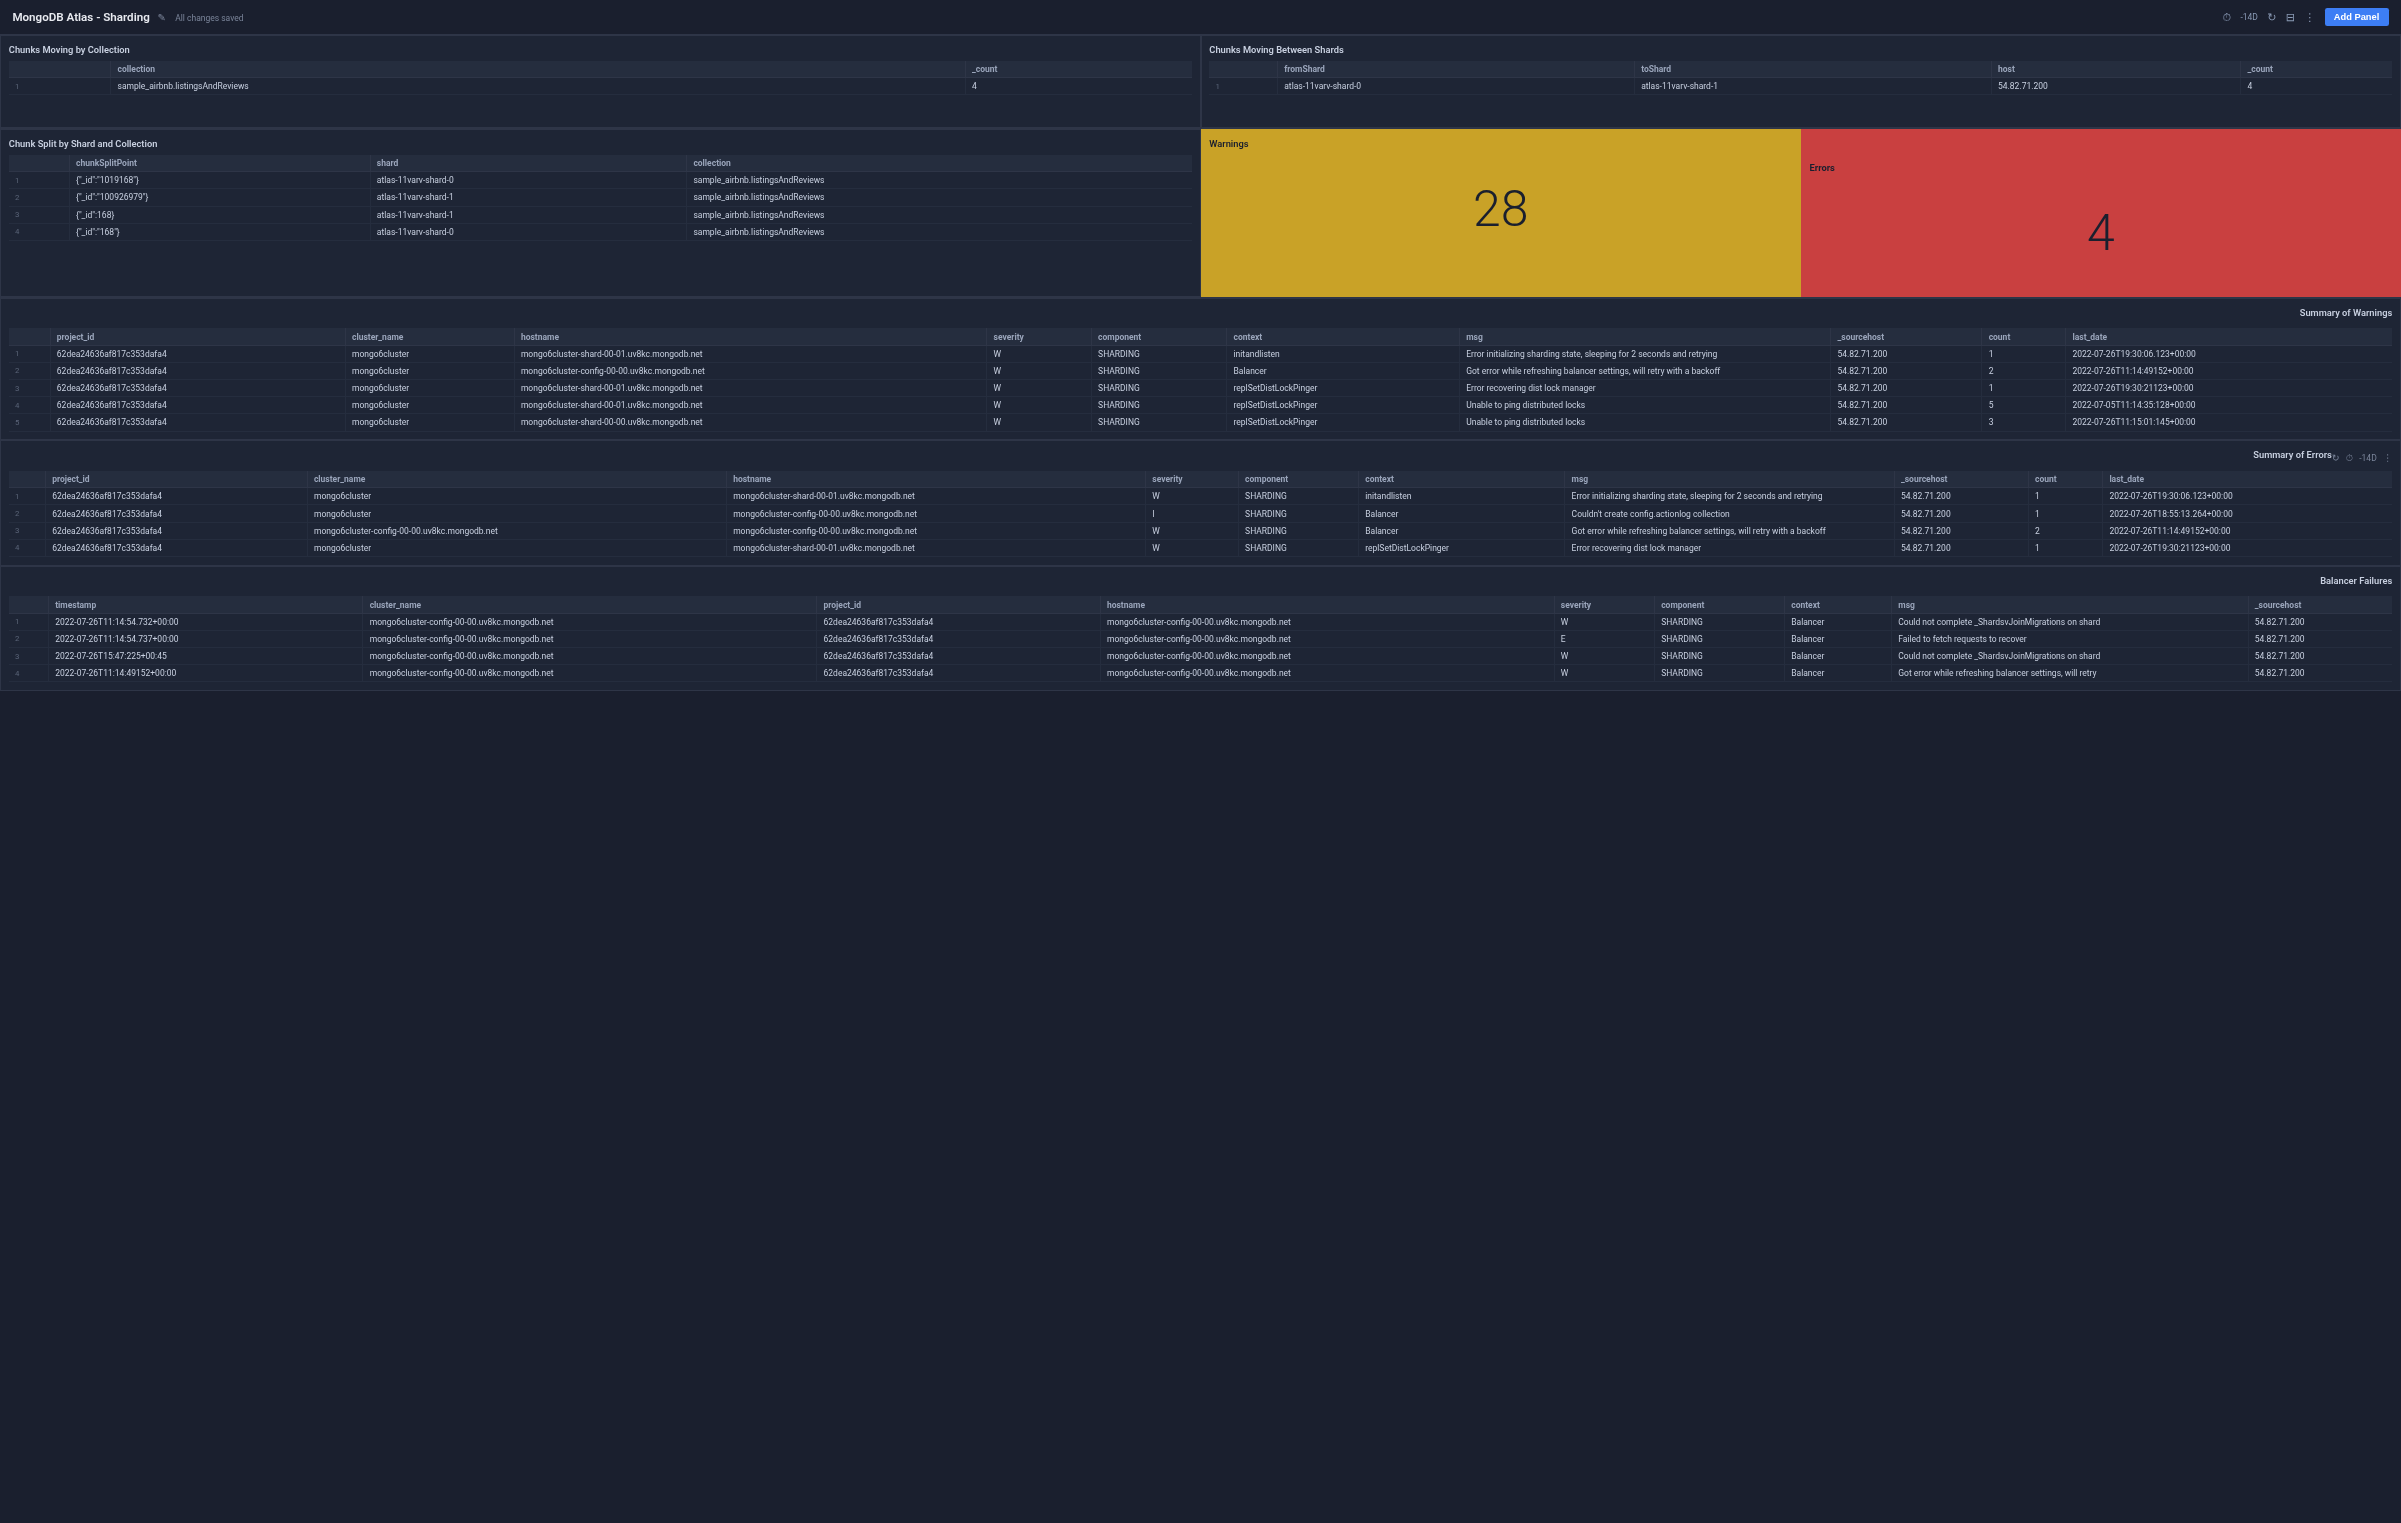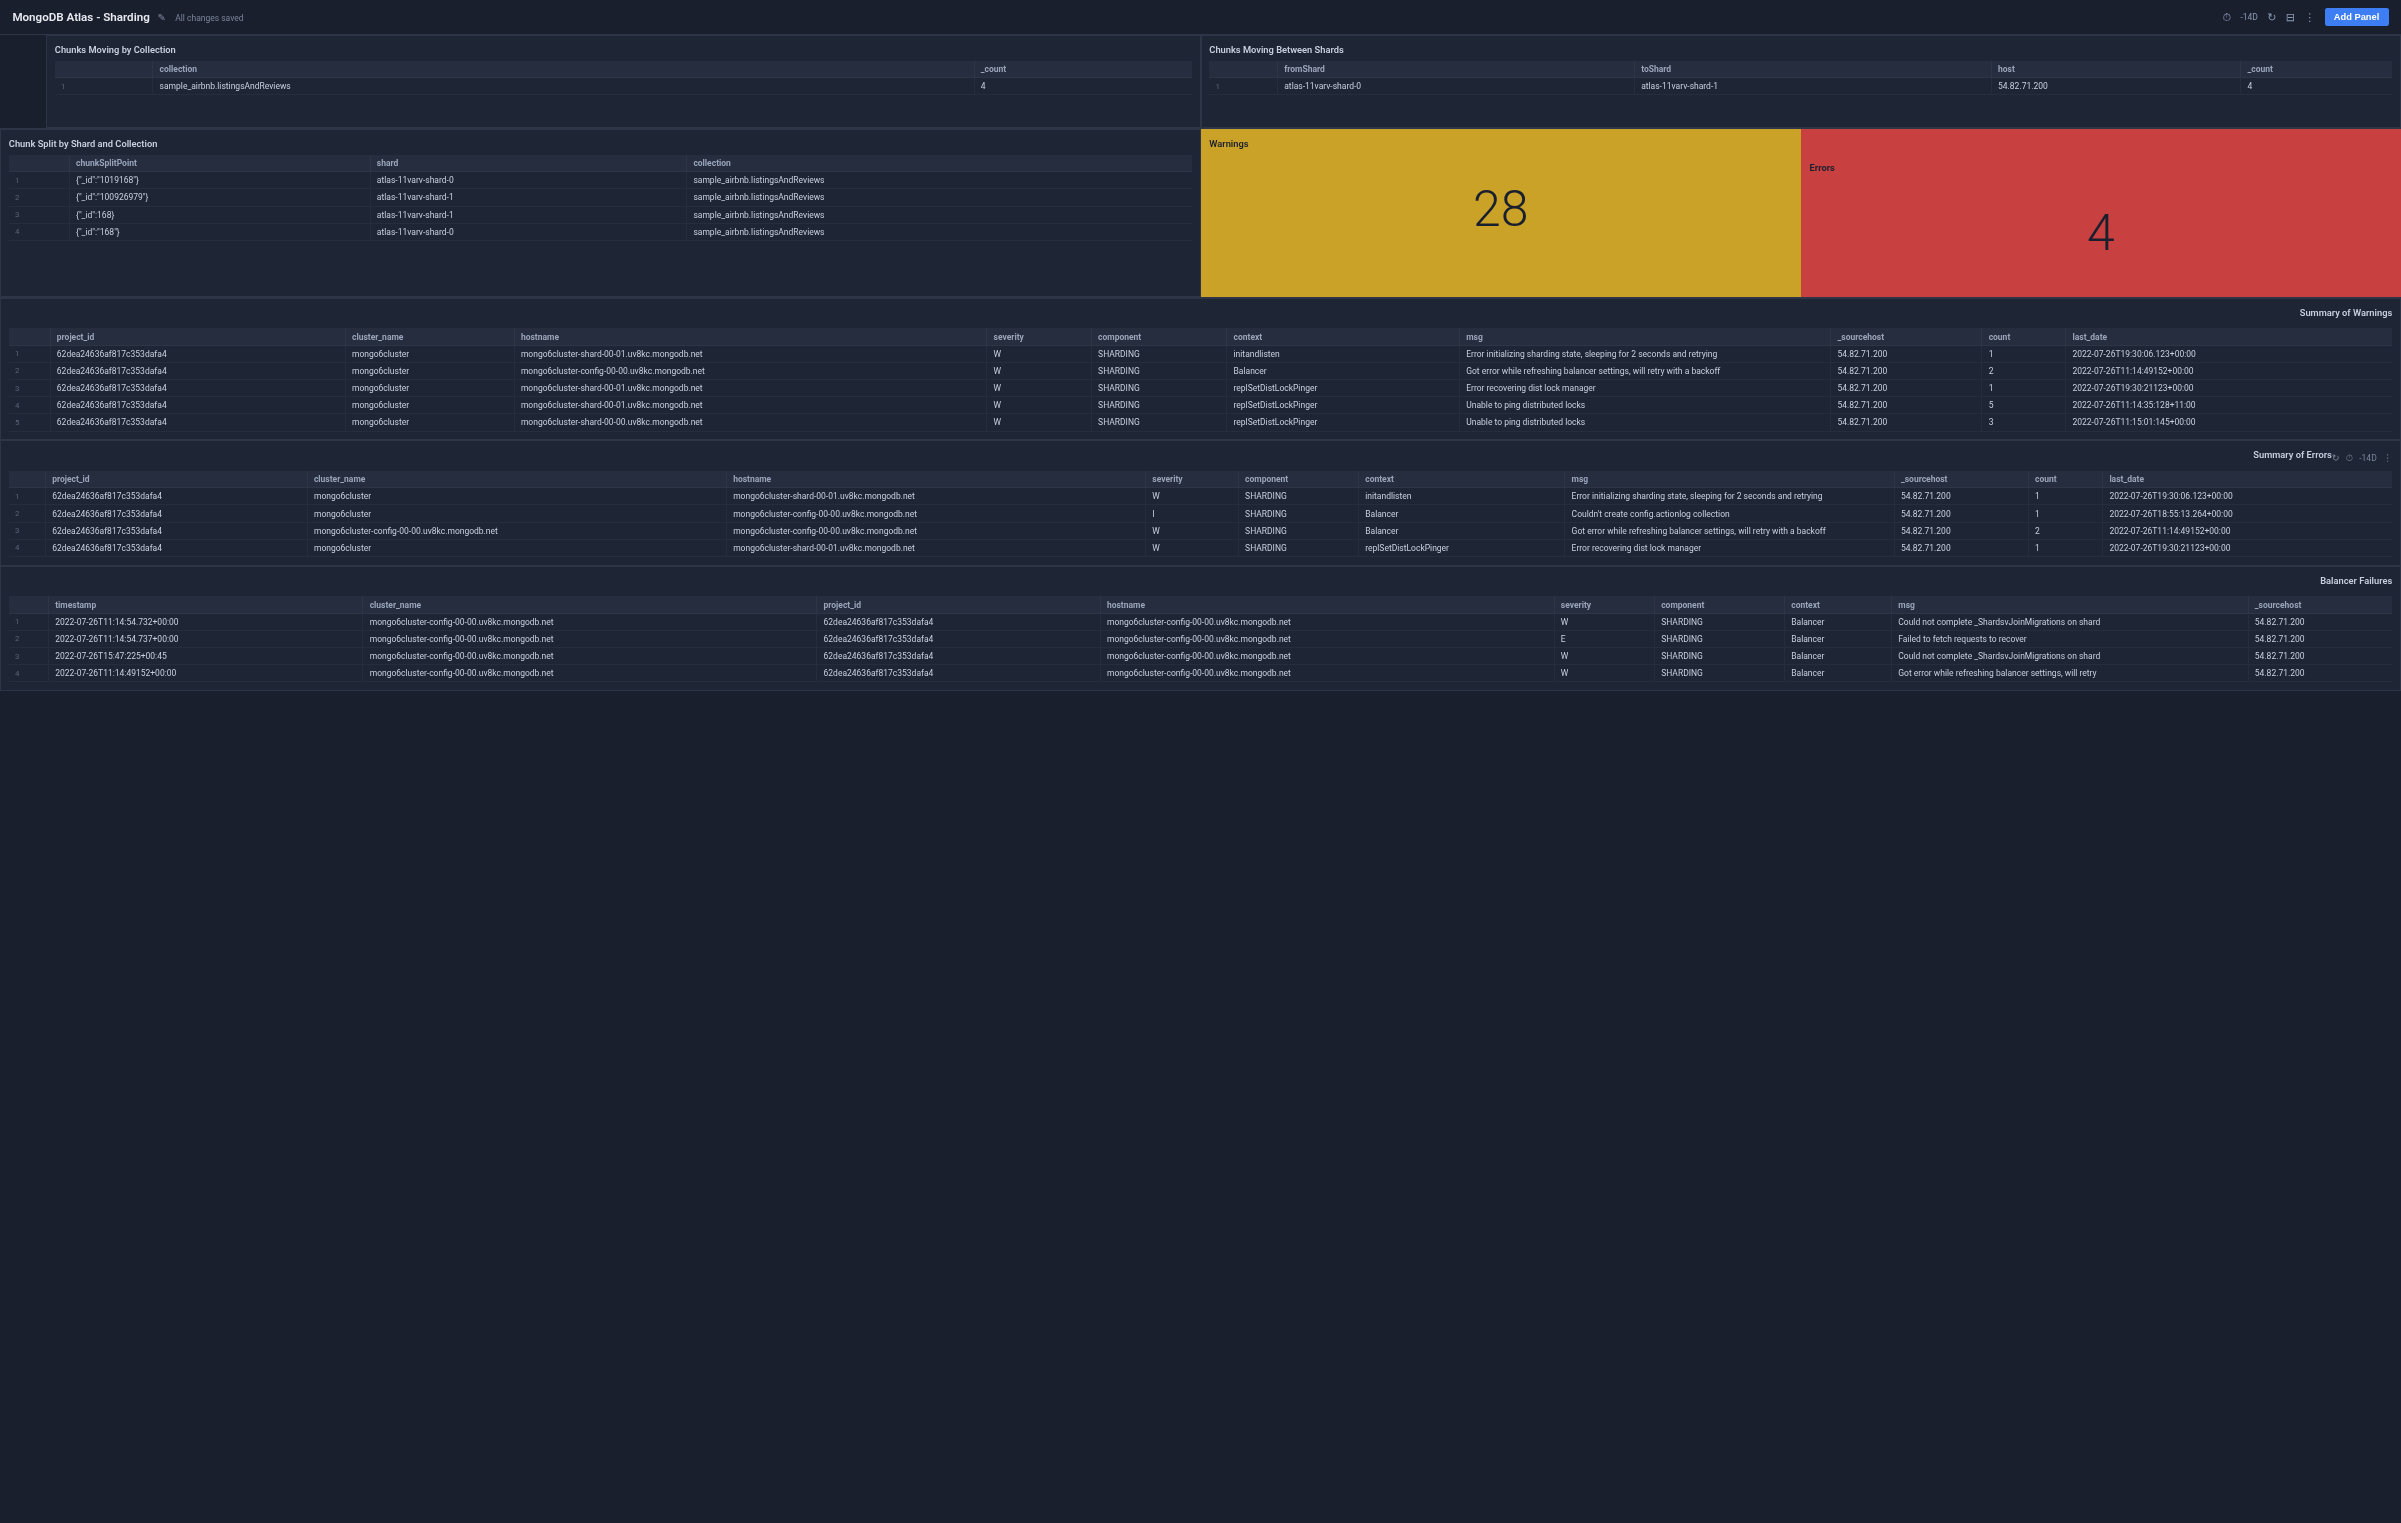--- a/index.html
+++ b/index.html
@@ -150,21 +150,21 @@
     <span class="topbar-icon" style="font-size:8.5px;">-14D</span>
     <span class="topbar-icon">↻</span>
     <span class="topbar-icon">⊟</span>
     <span class="topbar-icon">⋮</span>
     <button class="btn-add-panel">Add Panel</button>
   </div>
 </div>
 
 <div style="display:grid; grid-template-columns:1fr 1fr; border-bottom:0.8px solid #2e3547;">
 
-  <div class="panel" style="border-right:0.8px solid #2e3547;margin-left:46px;">
+  <div class="panel" style="border-right:0.8px solid #2e3547;">
     <div class="panel-title">Chunks Moving by Collection</div>
     <div class="table-wrapper">
       <table>
         <thead>
           <tr>
             <th></th>
             <th>collection</th>
             <th>_count</th>
           </tr>
         </thead>
@@ -327,21 +327,21 @@
             <td class="row-num">4</td>
             <td>62dea24636af817c353dafa4</td>
             <td>mongo6cluster</td>
             <td>mongo6cluster-shard-00-01.uv8kc.mongodb.net</td>
             <td>W</td>
             <td>SHARDING</td>
             <td>replSetDistLockPinger</td>
             <td style="max-width:155px;white-space:normal;">Unable to ping distributed locks</td>
             <td>54.82.71.200</td>
             <td>5</td>
-            <td>2022-07-26T11:14:35:128+11:00</td>
+            <td>2022-07-05T11:14:35:128+00:00</td>
           </tr>
           <tr>
             <td class="row-num">5</td>
             <td>62dea24636af817c353dafa4</td>
             <td>mongo6cluster</td>
             <td>mongo6cluster-shard-00-00.uv8kc.mongodb.net</td>
             <td>W</td>
             <td>SHARDING</td>
             <td>replSetDistLockPinger</td>
             <td style="max-width:155px;white-space:normal;">Unable to ping distributed locks</td>

